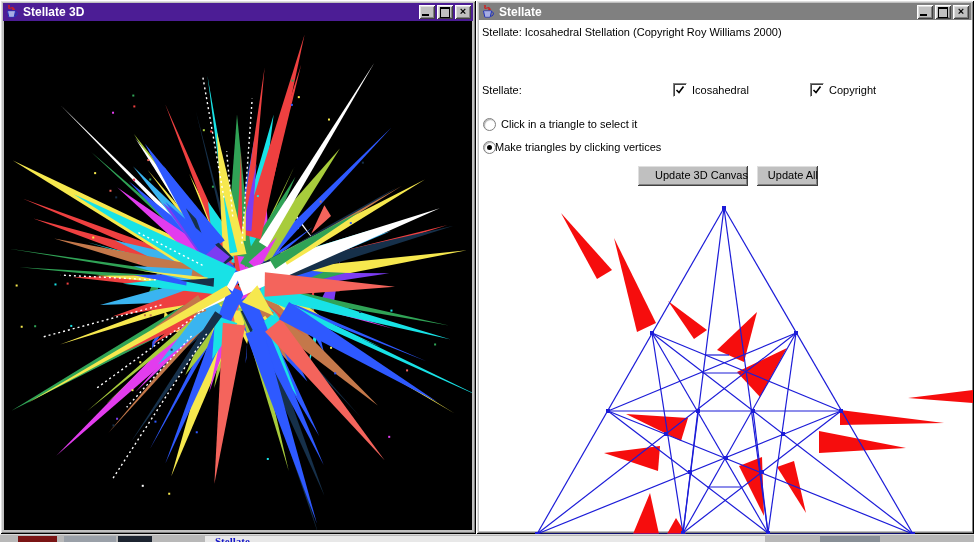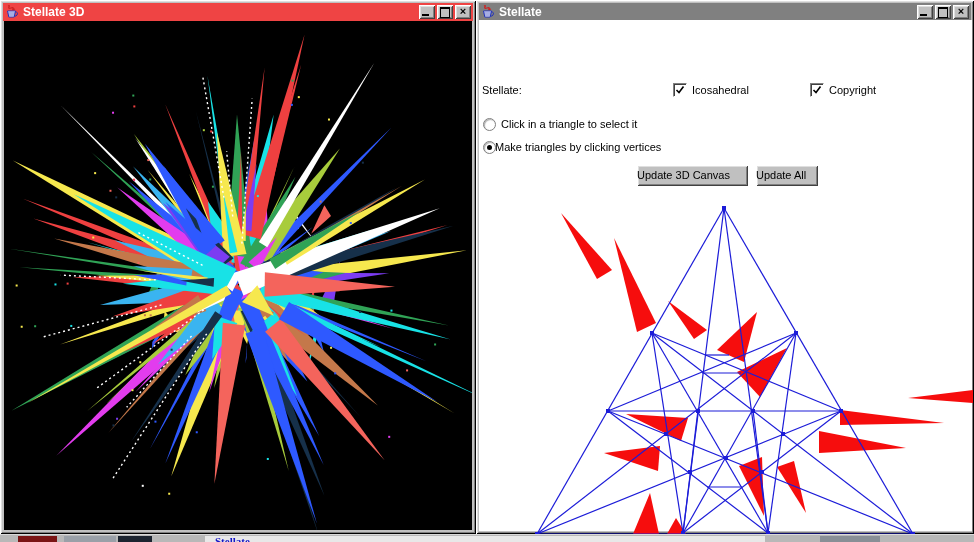--- a/index.html
+++ b/index.html
@@ -3,21 +3,21 @@
 <meta charset="utf-8">
 <style>
   html,body{margin:0;padding:0;}
   body{width:974px;height:542px;overflow:hidden;background:#bcbcbc;position:relative;
        font-family:"Liberation Sans",sans-serif;-webkit-font-smoothing:none;}
   .win{position:absolute;background:#c0c0c0;
        box-shadow:inset 1px 1px 0 #ffffff,inset -1px -1px 0 #000000,
                   inset 2px 2px 0 #dfdfdf,inset -2px -2px 0 #808080;}
   .titlebar{position:absolute;left:3px;top:3px;right:3px;height:18px;display:flex;
             align-items:center;padding:0 2px;}
-  .titlebar.active{background:#ef4444;}
+  .titlebar.active{background:#4c1d95;}
   .titlebar.inactive{background:#808080;}
   .title-text{color:#ffffff;font-weight:bold;font-size:12px;margin-left:4px;flex:1;
               white-space:nowrap;overflow:hidden;}
   .tb-btns{display:flex;gap:2px;}
   .tb-btn{width:16px;height:14px;background:#c0c0c0;position:relative;
           box-shadow:inset 1px 1px 0 #ffffff,inset -1px -1px 0 #404040,
                      inset 2px 2px 0 #dfdfdf,inset -2px -2px 0 #808080;}
   .g-min{position:absolute;left:3px;bottom:3px;width:7px;height:2px;background:#000;}
   .g-max{position:absolute;left:3px;top:2px;width:8px;height:8px;
          border:1px solid #000;border-top-width:2px;}
@@ -28,21 +28,21 @@
   .checkbox{position:absolute;width:12px;height:12px;background:#fff;
             border:1px solid;border-color:#808080 #ffffff #ffffff #808080;
             box-shadow:inset 1px 1px 0 #404040;}
   .checkbox svg{position:absolute;left:1px;top:1px;}
   .radio{position:absolute;width:11px;height:11px;border-radius:50%;background:#fff;
          border:1px solid #808080;box-shadow:inset 1px 1px 1px #60606080;}
   .radio .dot{display:none;position:absolute;left:3px;top:3px;width:5px;height:5px;
               border-radius:50%;background:#000;}
   .radio.on .dot{display:block;}
   .btn95{position:absolute;height:21px;background:#c0c0c0;color:#000;font-size:11px;
-         text-align:left;line-height:20px;
+         text-align:right;line-height:20px;
          box-shadow:inset 1px 1px 0 #ffffff,inset -1px -1px 0 #404040,
                     inset 2px 2px 0 #dfdfdf,inset -2px -2px 0 #808080;}
   .strip{position:absolute;left:0;top:534px;width:974px;height:8px;background:#b8b8b8;
          overflow:hidden;border-top:1px solid #dadada;}
   .strip .blk{position:absolute;top:1px;height:7px;}
   .strip .link{position:absolute;left:215px;top:0px;color:#1515c8;font-weight:bold;
                font-family:"Liberation Serif",serif;font-size:11px;}
 </style>
 </head>
 <body>
@@ -401,20 +401,21 @@
           <span class="g-max"></span>
         </span>
       <span class="tb-btn">
           <span class="g-close">×</span>
         </span>
     </span>
   </div>
 
   <div class="client-white" style="width:493px;height:511px;">
 
+    <div class="app-text" style="left:3px;top:6px;">Stellate: Icosahedral Stellation (Copyright Roy Williams 2000)</div>
 
     <div class="app-text" style="left:3px;top:64px;">Stellate:</div>
 
     <span class="checkbox" style="left:194px;top:63px;">
       <svg width="10" height="10" viewBox="0 0 10 10" style="display: block;">
         <polyline points="1.5,5 4,7.5 8.5,1.5" fill="none" stroke="#000" stroke-width="1.6"></polyline>
       </svg>
     </span>
     <div class="app-text" style="left:213px;top:64px;">Icosahedral</div>
 

